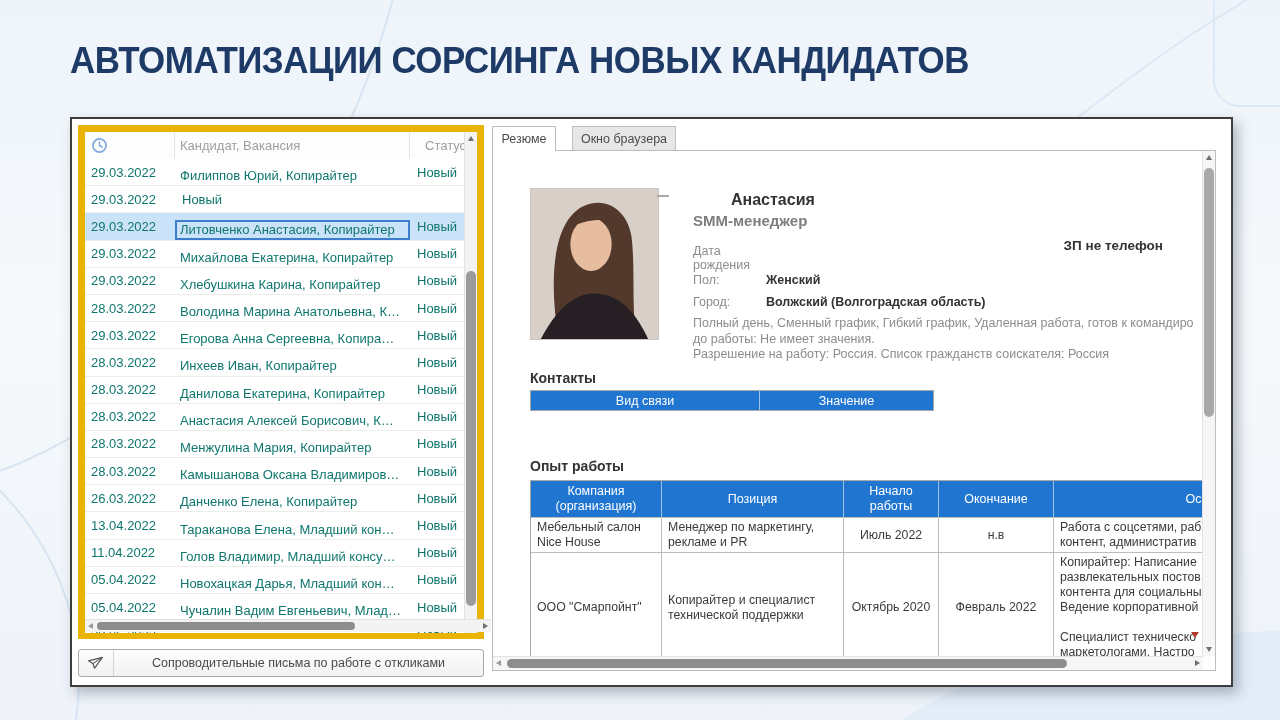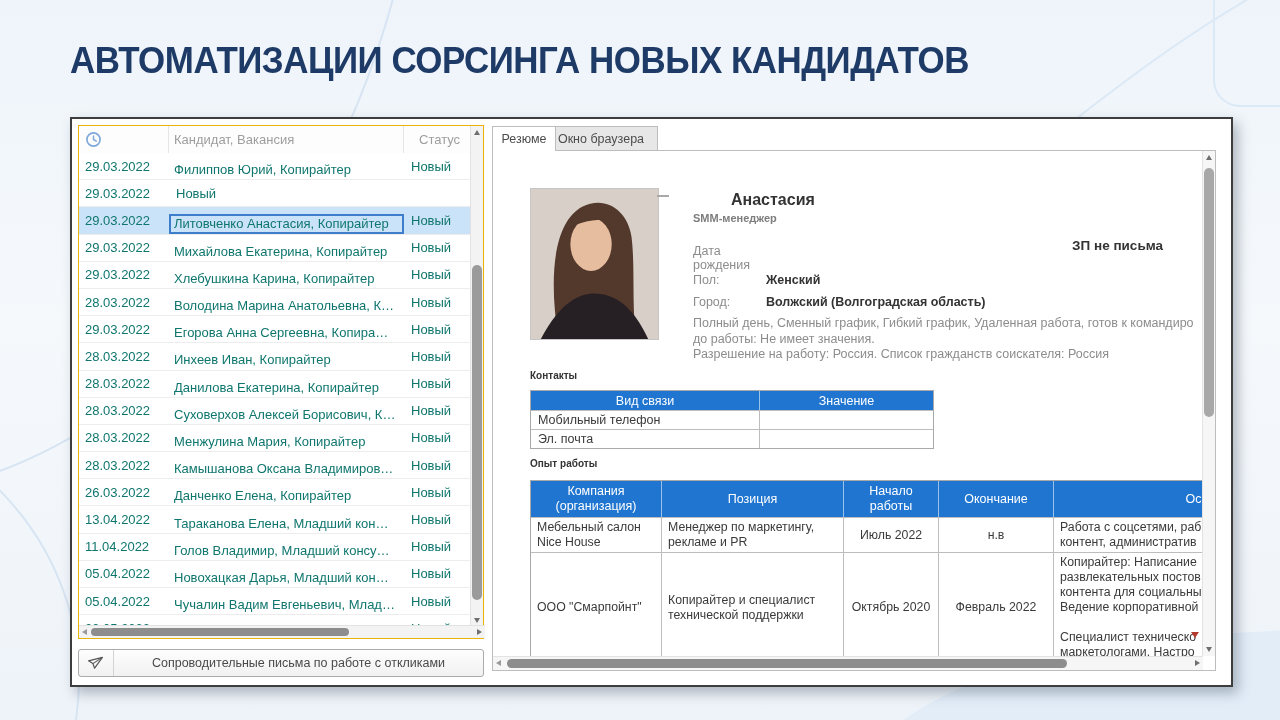--- a/index.html
+++ b/index.html
@@ -15,21 +15,21 @@
     font-size:36px;font-weight:bold;color:#1e3a66;letter-spacing:-.5px;
     transform:scaleX(.97);transform-origin:left;white-space:nowrap;
   }
 
   .card{
     position:absolute;left:70px;top:117px;width:1159px;height:566px;z-index:2;
     background:#fff;border:2px solid #3d3d3d;box-shadow:5px 6px 12px rgba(50,60,80,.35);
   }
 
   
-  .cand-table{position:absolute;left:6px;top:6px;width:406px;height:514px;border:1px solid #eab308;background:#fff;box-sizing:border-box;}
+  .cand-table{position:absolute;left:6px;top:6px;width:406px;height:514px;border:7px solid #eab308;background:#fff;box-sizing:border-box;}
   .cand-header{display:grid;grid-template-columns:90px 235px 67px;height:27px;border-bottom:1px solid #d9d9d9;background:#fdfdfd;}
   .hc{display:flex;align-items:center;font-size:13px;color:#9e9e9e;overflow:hidden;white-space:nowrap;}
   .hc-date{padding-left:6px;border-right:1px solid #e5e5e5;}
   .hc-name{padding-left:5px;border-right:1px solid #e5e5e5;}
   .hc-status{padding-left:7px;margin-left:8px;}
   .cand-body{position:absolute;left:0;top:27px;width:392px;height:474px;overflow:hidden;}
   .crow{display:grid;grid-template-columns:90px 235px 67px;height:27.2px;box-sizing:border-box;align-items:stretch;border-bottom:1px solid #ededed;font-size:13px;color:#0f766e;background:#fff;}
   .crow>div{display:flex;align-items:center;overflow:hidden;white-space:nowrap;}
   .c-date{padding-left:6px;}
   .c-name{padding-left:5px;margin-top:7px;}
@@ -54,42 +54,42 @@
     display:flex;align-items:stretch;padding:0;cursor:pointer;
     background:linear-gradient(#fefefe,#f1f1f1);border:1px solid #ababab;border-radius:3px;
     font-family:inherit;
   }
   .cover-ic{width:34px;display:flex;align-items:center;justify-content:center;border-right:1px solid #d4d4d4;}
   .cover-label{flex:1;display:flex;align-items:center;justify-content:center;font-size:12.5px;color:#4a4a4a;white-space:nowrap;overflow:hidden;}
 
   
   .tab{position:absolute;top:7px;height:24px;line-height:24px;text-align:center;font-size:12.5px;color:#4c4c4c;box-sizing:border-box;cursor:pointer;}
   .tab-active{left:420px;width:64px;height:25px;background:#fff;border:1px solid #bdbdbd;border-bottom:none;z-index:3;}
-  .tab-idle{left:472px;width:114px;background:#e7e7e7;border:1px solid #bdbdbd;border-bottom:none;z-index:1;}
+  .tab-idle{left:500px;width:104px;background:#e7e7e7;border:1px solid #bdbdbd;border-bottom:none;z-index:1;}
 
   
   .resume-panel{position:absolute;left:420px;top:31px;width:724px;height:521px;box-sizing:border-box;border:1px solid #bdbdbd;background:#fff;overflow:hidden;z-index:2;}
   .resume-content{position:absolute;left:0;top:0;width:710px;height:505px;overflow:hidden;font-size:12.5px;color:#3a3a3a;}
 
   .photo{position:absolute;left:37px;top:37px;width:129px;height:152px;border:1px solid #c6c6c6;box-sizing:border-box;overflow:hidden;background:#d8cfc8;}
   .photo svg{display:block;width:100%;height:100%;}
 
   .redact-dash{position:absolute;left:164px;top:44px;width:12px;height:2px;background:#a9a9a9;}
   .r-name{position:absolute;left:238px;top:40px;font-size:16px;font-weight:bold;color:#333;}
-  .r-pos{position:absolute;left:200px;top:61px;font-size:11px;font-weight:bold;color:#7d7d7d;}
+  .r-pos{position:absolute;left:200px;top:61px;font-size:15px;font-weight:bold;color:#7d7d7d;}
   .r-salary{position:absolute;right:40px;top:87px;font-size:13.5px;font-weight:bold;color:#333;}
 
   .r-fields{position:absolute;left:200px;top:96px;}
   .fr{height:22px;display:flex;align-items:center;}
   .fl{width:73px;color:#8c8c8c;flex:none;}
   .fv{font-weight:bold;color:#333;white-space:nowrap;}
 
   .r-cond{position:absolute;left:200px;top:165px;width:540px;line-height:15.5px;color:#8c8c8c;white-space:pre-line;}
 
-  .sec-title{position:absolute;left:37px;font-size:10px;font-weight:bold;color:#333;}
+  .sec-title{position:absolute;left:37px;font-size:14px;font-weight:bold;color:#333;}
   .t-contacts{top:219px;}
   .t-exp{top:307px;}
 
   
   .ct{position:absolute;left:37px;top:239px;width:404px;border:1px solid #a9a9a9;box-sizing:border-box;font-size:12.5px;}
   .ct-head{display:grid;grid-template-columns:228px 174px;height:19px;background:#1f75d0;color:#fff;}
   .ct-head>div{display:flex;align-items:center;justify-content:center;border-left:1px solid rgba(255,255,255,.55);}
   .ct-head>div:first-child{border-left:none;}
   .ct-row{display:grid;grid-template-columns:228px 174px;height:18px;border-top:1px solid #bdbdbd;}
   .ct-row>div{display:flex;align-items:center;overflow:hidden;white-space:nowrap;}
@@ -182,21 +182,21 @@
           <div class="c-name">Инхеев Иван, Копирайтер</div>
           <div class="c-status">Новый</div>
         </div>
         <div class="crow">
           <div class="c-date">28.03.2022</div>
           <div class="c-name">Данилова Екатерина, Копирайтер</div>
           <div class="c-status">Новый</div>
         </div>
         <div class="crow">
           <div class="c-date">28.03.2022</div>
-          <div class="c-name">Суховерхов Алексей Борисович, К…</div>
+          <div class="c-name">Анастасия Алексей Борисович, К…</div>
           <div class="c-status">Новый</div>
         </div>
         <div class="crow">
           <div class="c-date">28.03.2022</div>
           <div class="c-name">Менжулина Мария, Копирайтер</div>
           <div class="c-status">Новый</div>
         </div>
         <div class="crow">
           <div class="c-date">28.03.2022</div>
           <div class="c-name">Камышанова Оксана Владимиров…</div>
@@ -268,21 +268,21 @@
           <path d="M28 152 C18 92 22 34 52 18 C76 6 98 22 102 48 C106 78 102 120 107 152 Z" fill="#53382c"></path>
           <ellipse cx="61" cy="56" rx="21" ry="27" fill="#e6bd9f"></ellipse>
           <path d="M35 42 C39 16 80 10 94 36 C80 28 52 30 35 42 Z" fill="#53382c"></path>
           <path d="M10 152 C30 114 50 106 64 106 C86 106 104 120 119 152 Z" fill="#262024"></path>
         </svg>
       </div>
 
       <div class="redact-dash"></div>
       <div class="r-name">Анастасия</div>
       <div class="r-pos">SMM-менеджер</div>
-      <div class="r-salary">ЗП не письма</div>
+      <div class="r-salary">ЗП не телефон</div>
 
       <div class="r-fields">
 
       <div class="fr">
             <span class="fl">Дата рождения</span>
             <span class="fv"></span>
           </div>
           <div class="fr">
             <span class="fl">Пол:</span>
             <span class="fv">Женский</span>
@@ -296,31 +296,20 @@
       <div class="r-cond">Полный день, Сменный график, Гибкий график, Удаленная работа, готов к командиро
 до работы: Не имеет значения.
 Разрешение на работу: Россия. Список гражданств соискателя: Россия</div>
 
       <div class="sec-title t-contacts">Контакты</div>
       <div class="ct">
         <div class="ct-head">
           <div>Вид связи</div>
           <div>Значение</div>
         </div>
-        <div>
-
-        <div class="ct-row">
-              <div class="ct-c1">Мобильный телефон</div>
-              <div class="ct-c2"></div>
-            </div>
-            <div class="ct-row">
-              <div class="ct-c1">Эл. почта</div>
-              <div class="ct-c2"></div>
-            </div>
-          </div>
       </div>
 
       <div class="sec-title t-exp">Опыт работы</div>
       <div class="xp">
         <div class="xp-head">
           <div>Компания (организация)</div>
           <div>Позиция</div>
           <div>Начало работы</div>
           <div>Окончание</div>
           <div>Основные обязанности</div>

